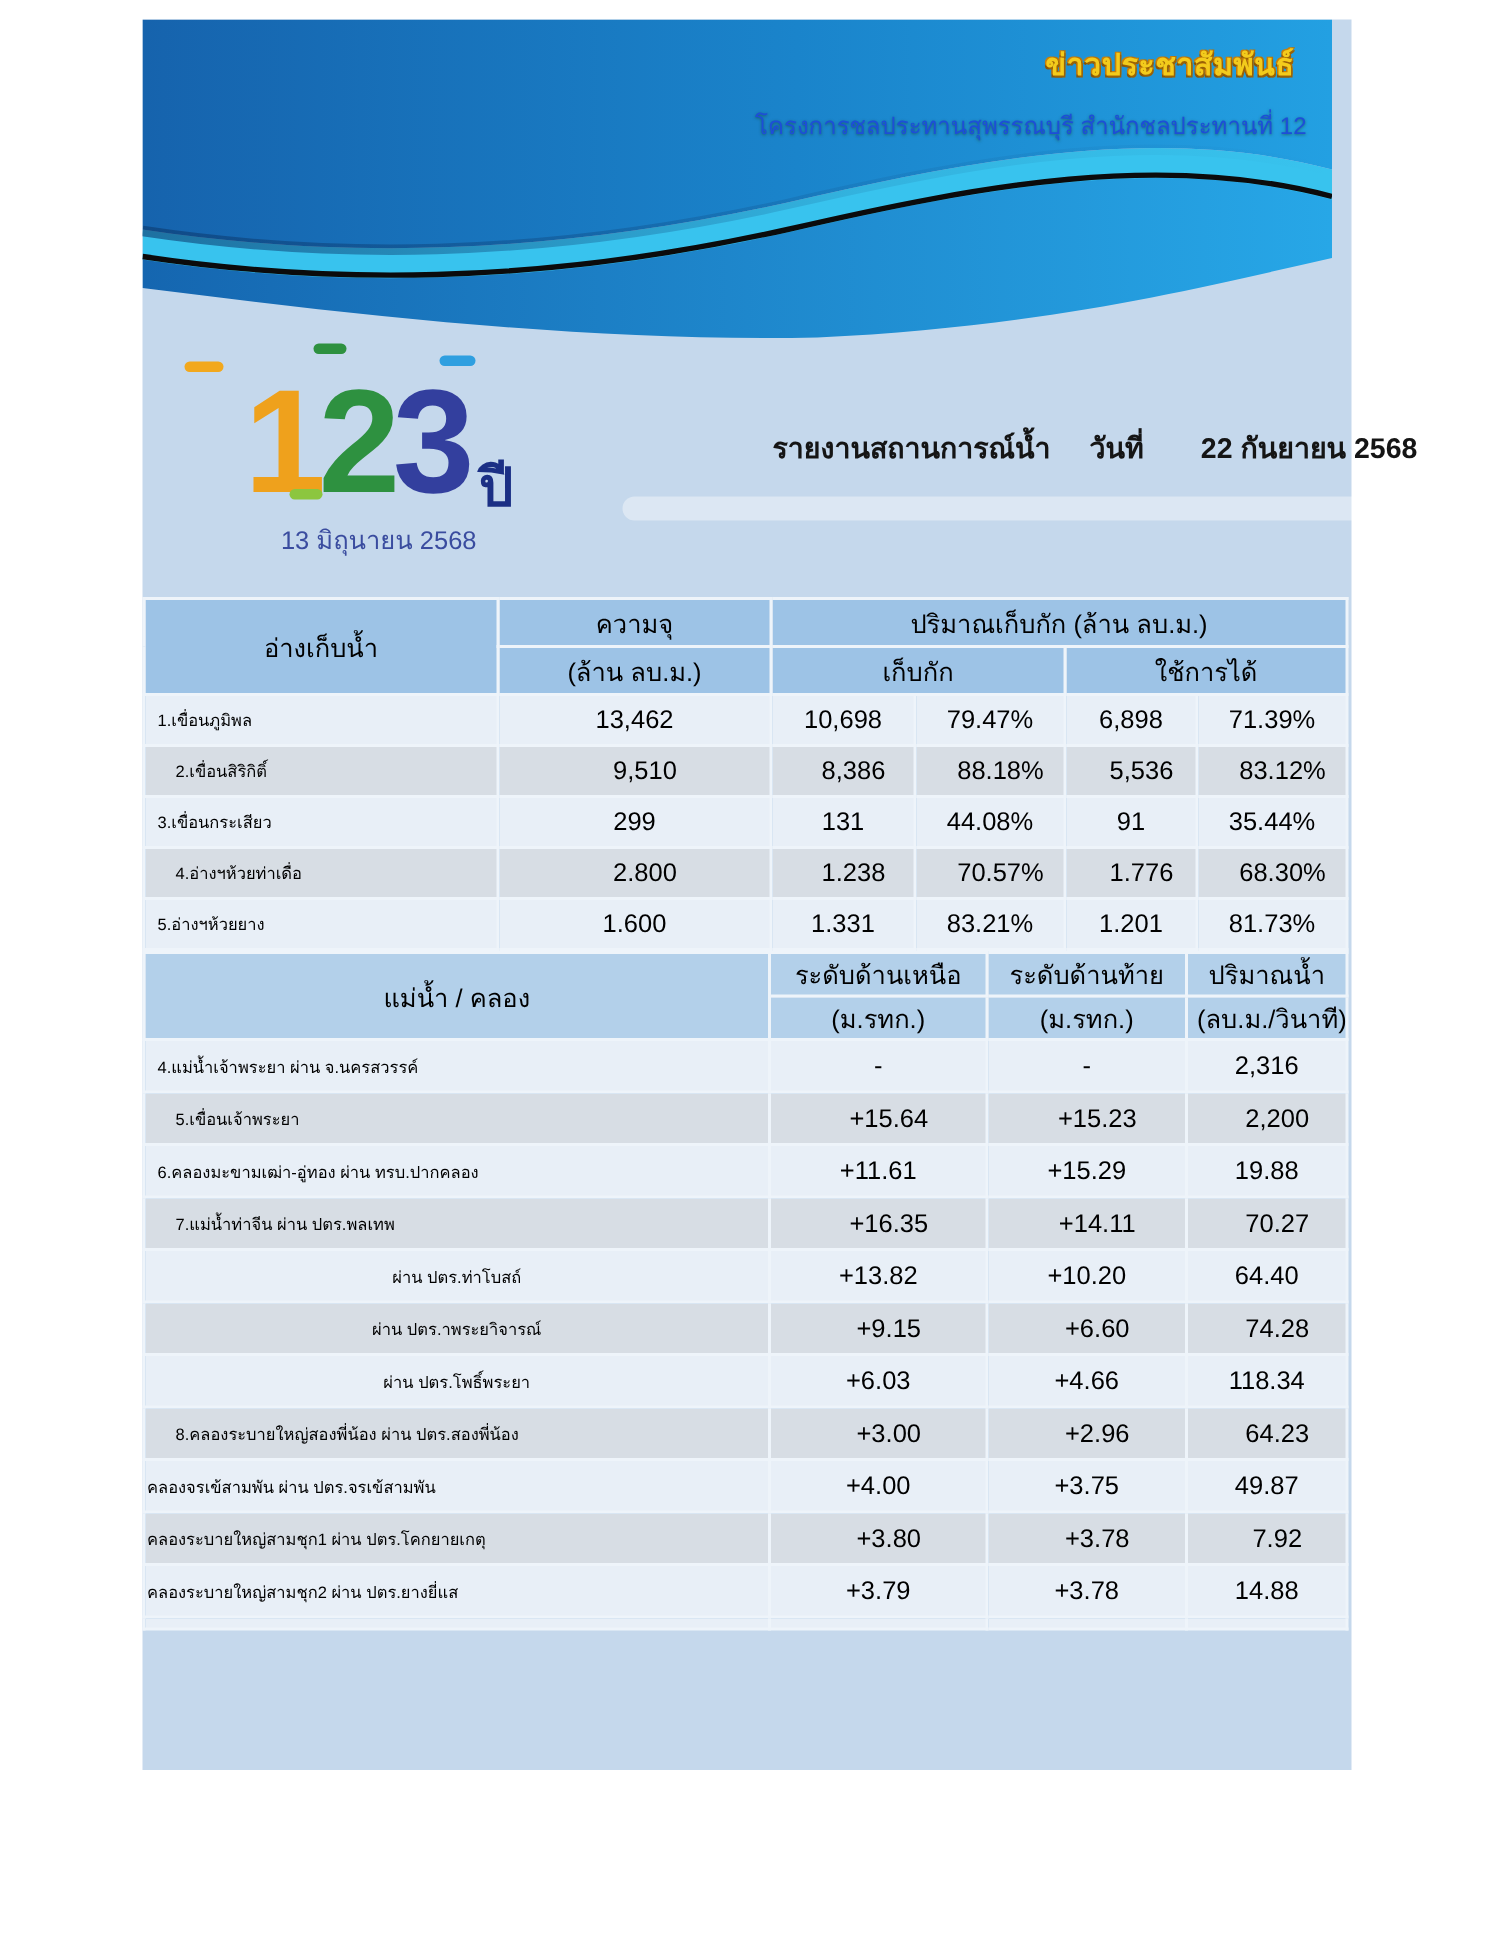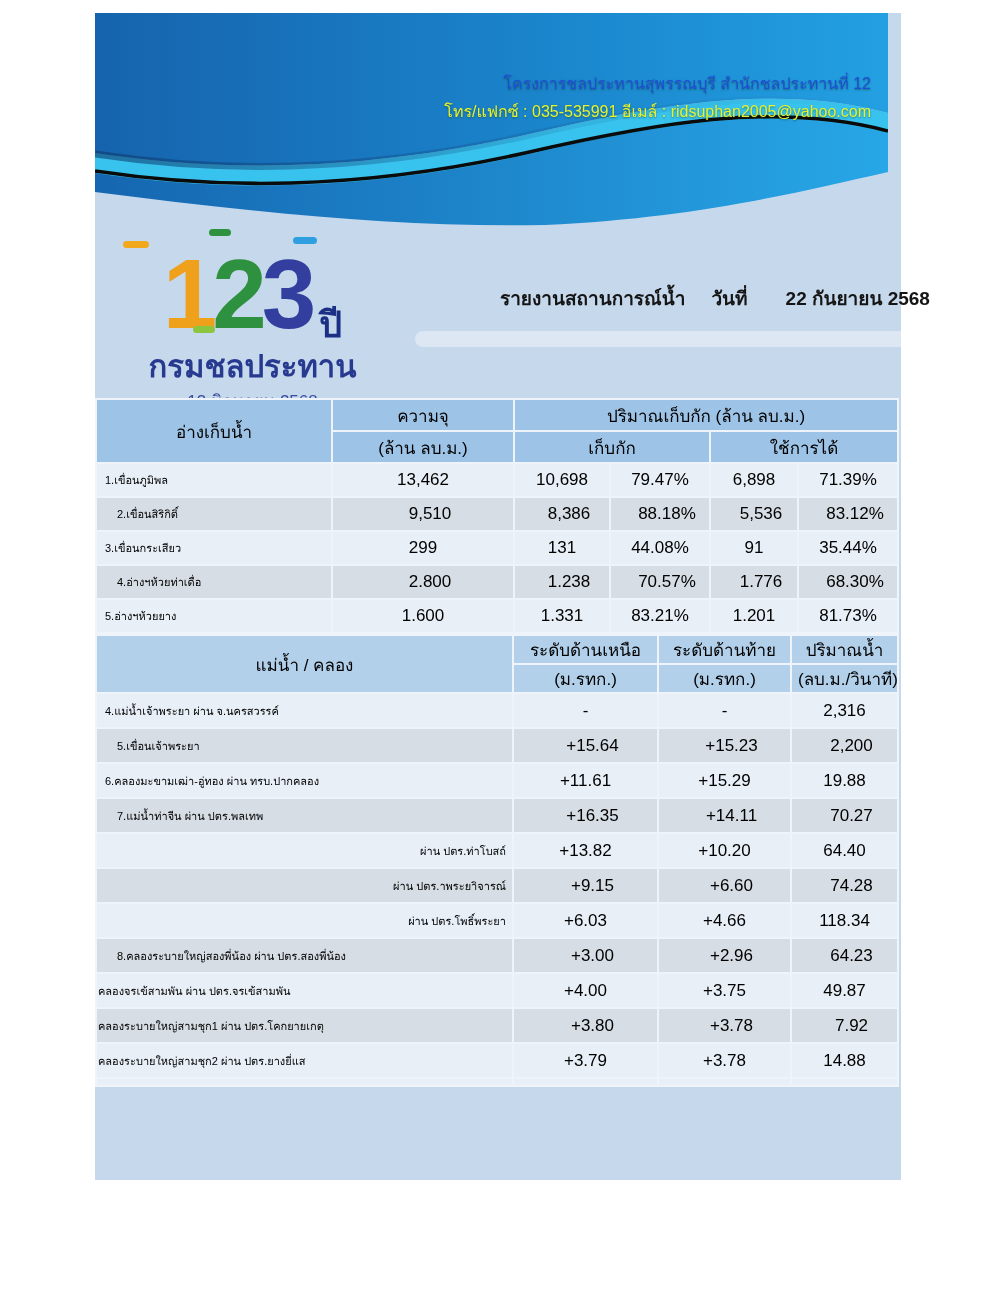--- a/index.html
+++ b/index.html
@@ -26,33 +26,33 @@
   .dash{position:absolute;height:7px;border-radius:4px;}
   .dashA{left:-12px;top:16px;width:26px;background:#f2a81d;}
   .dashB{left:74px;top:4px;width:22px;background:#2e9140;}
   .dashC{left:158px;top:12px;width:24px;background:#2f9fe0;}
   .dashD{left:58px;bottom:10px;width:22px;background:#8cc63f;}
   .logo-name{margin-top:8px;font-size:31px;font-weight:bold;color:#283a8f;line-height:1.05;}
   .logo-date{margin-top:3px;font-size:17px;color:#3a4c9f;}
 
   .title-stripe{position:absolute;left:320px;top:318px;width:577px;height:16px;border-radius:9px;
     background:rgba(255,255,255,.4);}
-  .report-title{position:absolute;left:405px;top:270px;font-size:19px;font-weight:600;color:#151515;white-space:nowrap;}
+  .report-title{position:absolute;left:420px;top:270px;font-size:19px;font-weight:600;color:#151515;white-space:nowrap;}
   .gap1{display:inline-block;width:26px;}
   .gap2{display:inline-block;width:38px;}
 
   .tables{position:absolute;left:0;top:385px;width:802px;}
   table{border-collapse:collapse;table-layout:fixed;width:802px;font-size:17px;color:#000000;}
   th,td{border:2px solid #eef4fa;padding:0 6px;font-weight:normal;text-align:center;overflow:hidden;white-space:nowrap;}
   .t1 th{background:#9dc3e6;height:30px;}
   .t1 td{height:32px;}
   .t2 th{background:#b3d0ea;height:27px;}
   .t2 td{height:33px;}
   td.name{text-align:left;padding-left:8px;font-size:11px;}
-  td.name.ctr{text-align:right;padding-left:6px;}
+  td.name.ctr{text-align:center;padding-left:6px;}
   td.name.indent{padding-left:1px;}
   tr.lt td{background:#e8eff7;}
   tr.gy td{background:#d7dde4;padding-left:20px;}
   tr.strip td{height:6px;line-height:0;padding:0;}
 </style>
 </head>
 <body>
 
 <div class="page">
   <div class="doc">
@@ -74,35 +74,34 @@
           <stop offset="1" stop-color="#0c3a6e" stop-opacity="0"></stop>
         </linearGradient>
       </defs>
       <path d="M0,159 C120,177 260,179 430,141 C560,111 680,89 793,119 L793,159 C700,180 600,205 450,212 C300,215 150,198 0,179 Z" fill="url(#gBand)"></path>
       <path d="M0,140 C120,158 260,160 430,122 C560,92 680,70 793,100 L793,120 C680,90 560,112 430,142 C260,180 120,178 0,160 Z" fill="#38c3ee"></path>
       <path d="M0,158 C120,176 260,178 430,140 C560,110 680,88 793,118" fill="none" stroke="#0b0b0c" stroke-width="3.6"></path>
       <path d="M0,0 L793,0 L793,100 C680,70 560,92 430,122 C260,160 120,158 0,140 Z" fill="url(#gHead)"></path>
       <path d="M0,141 C120,159 260,161 430,123 C560,93 680,71 793,101" fill="none" stroke="url(#gShadow)" stroke-width="7" opacity="0.8"></path>
     </svg>
 
+    <div class="hdr-badge">ข่าวประชาสัมพันธ์</div>
     <div class="hdr-org">โครงการชลประทานสุพรรณบุรี สำนักชลประทานที่ 12</div>
-    <div class="hdr-contact">โทร/แฟกซ์ : 035-535991 อีเมล์ : ridsuphan2005@yahoo.com</div>
 
     <div class="logo">
       <div class="digits">
         <i class="dash dashA"></i>
         <i class="dash dashB"></i>
         <i class="dash dashC"></i>
         <i class="dash dashD"></i>
         <span class="d d1">1</span>
         <span class="d d2">2</span>
         <span class="d d3">3</span>
         <span class="pi">ปี</span>
       </div>
-      <div class="logo-name">กรมชลประทาน</div>
       <div class="logo-date">13 มิถุนายน 2568</div>
     </div>
 
     <div class="title-stripe"></div>
     <div class="report-title">
       <span>รายงานสถานการณ์น้ำ</span><span class="gap1"></span><span>วันที่</span><span class="gap2"></span><span>22 กันยายน 2568</span>
     </div>
 
     <div class="tables">
 

